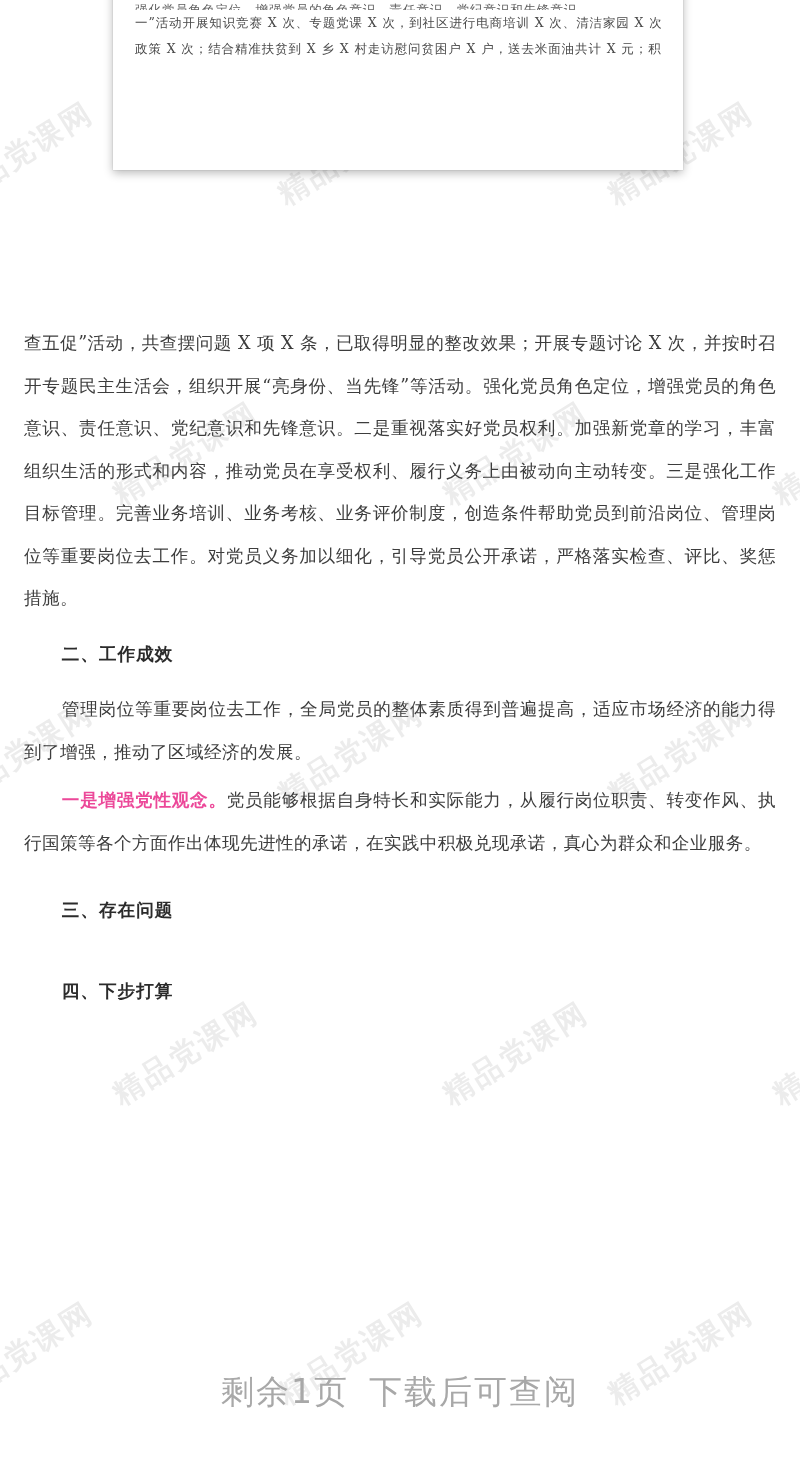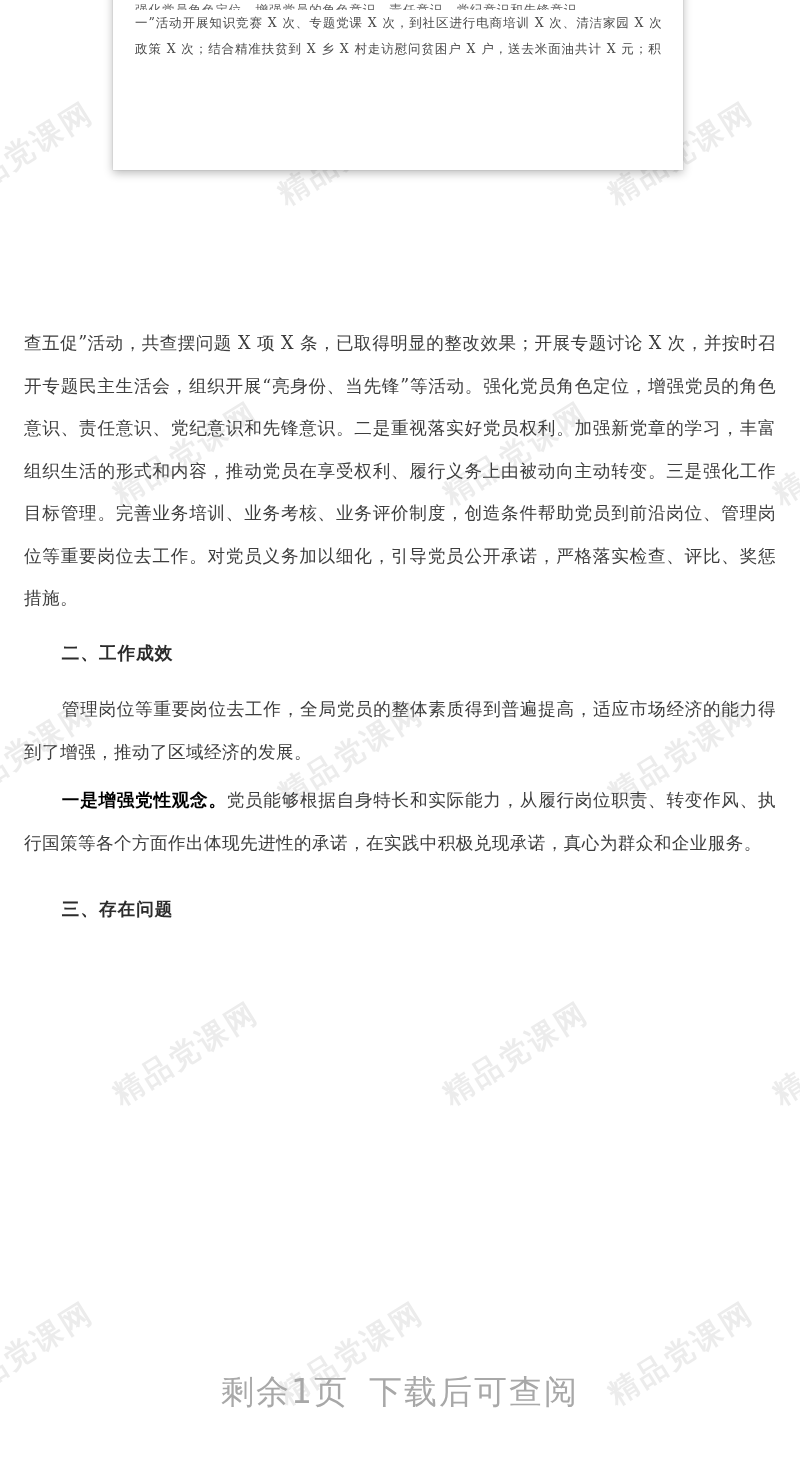--- a/index.html
+++ b/index.html
@@ -86,31 +86,30 @@
     font-size: 17.6px;
     line-height: 42.5px;
     text-align: justify;
     text-justify: inter-ideograph;
     letter-spacing: 0.4px;
     margin: 0;
     color: #3d3d3d;
     text-indent: 0;
   }
   .para.indent { text-indent: 2.15em; }
-  .para b, .para .bold { font-weight: 700; color: #000000; }
+  .para b, .para .bold { font-weight: 700; color: #ec4899; }
 
   .heading {
     font-size: 17.6px;
     line-height: 42.5px;
     font-weight: 700;
     letter-spacing: 1px;
     color: #2b2b2b;
     text-indent: 2.15em;
     margin: 0;
-    font-family: Liberation Mono, monospace;
   }
   .gap { height: 13px; }
   .gap-sm { height: 6px; }
 
   
   #footer-notice {
     position: absolute;
     left: 0;
     top: 1370px;
     width: 800px;
@@ -161,18 +160,19 @@
     <div class="gap-sm"></div>
     <p class="para indent"><span class="bold">一是增强党性观念。</span><span>党员能够根据自身特长和实际能力，从履行岗位职责、转变作风、执行国策等各个方面作出体现先进性的承诺，在实践中积极兑现承诺，真心为群众和企业服务。</span></p>
     <div class="gap-sm"></div>
     <div class="gap-sm"></div>
     <div class="gap"></div>
     <div class="heading">三、存在问题</div>
     <div class="gap"></div>
     <div class="gap-sm"></div>
     <div class="gap-sm"></div>
     <div class="gap"></div>
+    <div class="heading">四、下步打算</div>
     <div class="gap"></div>
   </div>
 
 <div id="footer-notice">
   <span>剩余1页</span><span class="fn-sep"></span><span>下载后可查阅</span>
 </div>
 
 </body></html>

